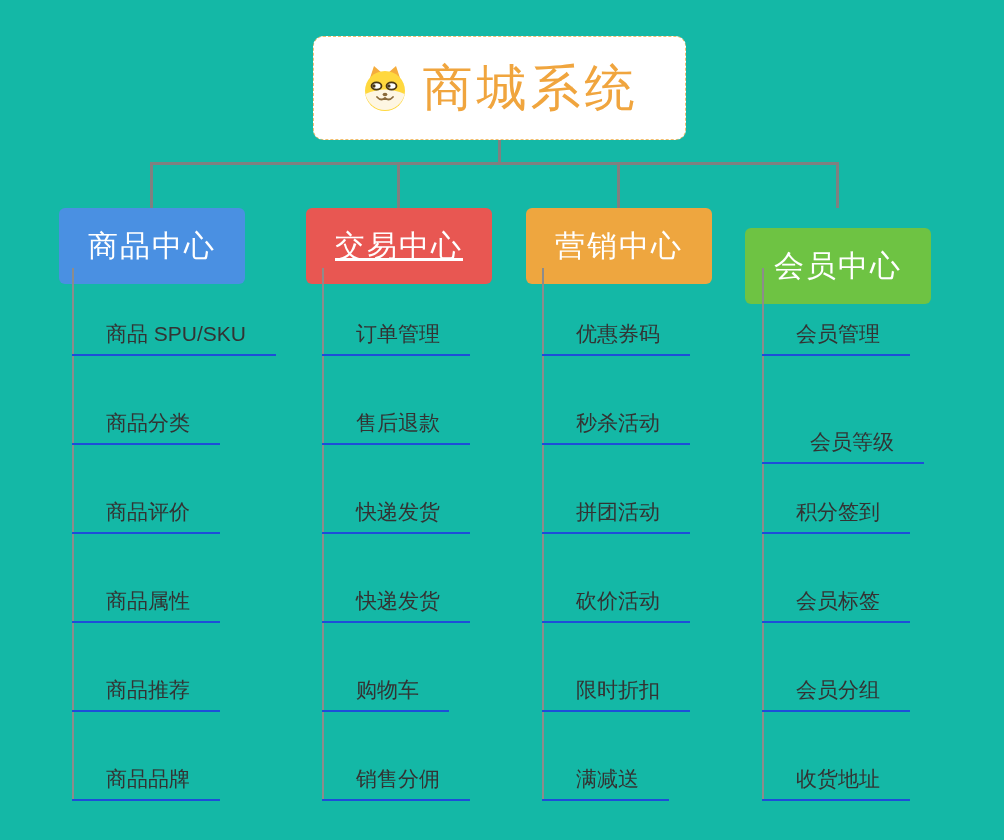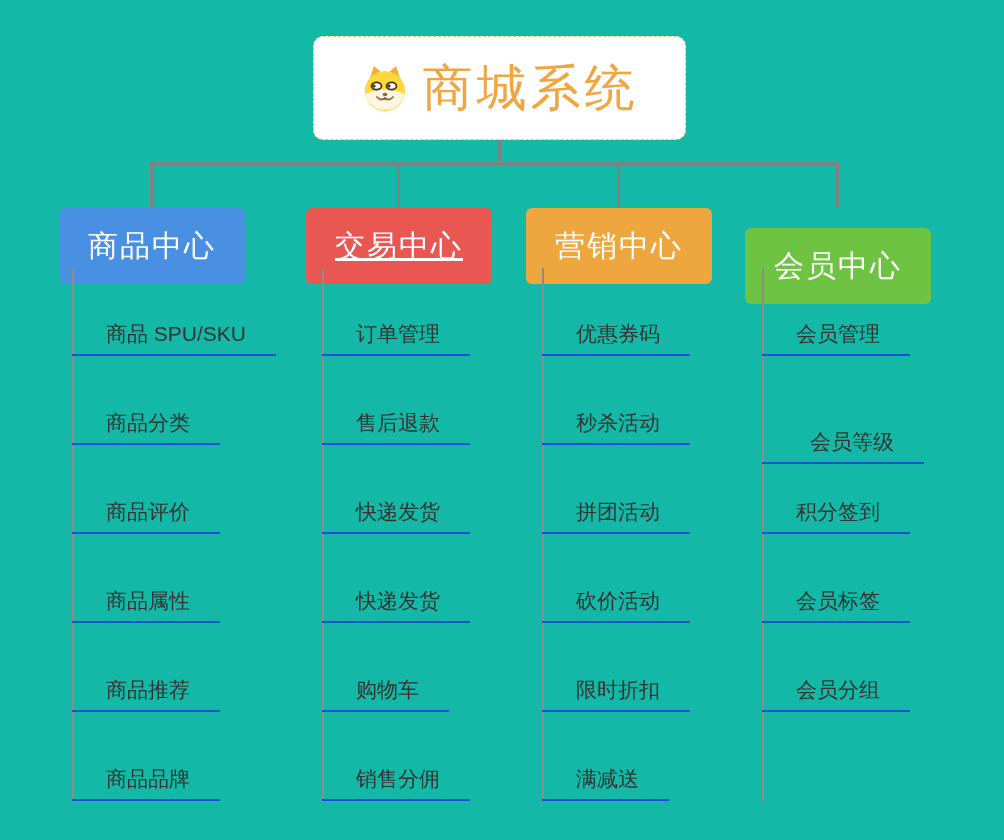--- a/index.html
+++ b/index.html
@@ -106,14 +106,15 @@
 
   <div class="branch-box" style="left: 745px; background: rgb(110, 195, 67); color: rgb(255, 255, 255); margin-top: 20px;">
     <span>会员中心</span>
   </div>
   <div class="trunk" style="left:762px;top:268px;height:533px;"></div>
   <div class="item" style="left:762px;top:322px;">会员管理</div>
   <div class="item" style="left:762px;top:430px;padding-left:48px;">会员等级</div>
   <div class="item" style="left:762px;top:500px;">积分签到</div>
   <div class="item" style="left:762px;top:589px;">会员标签</div>
   <div class="item" style="left:762px;top:678px;">会员分组</div>
+  <div class="item" style="left:762px;top:767px;">收货地址</div>
 
 </div>
 
 </body></html>

